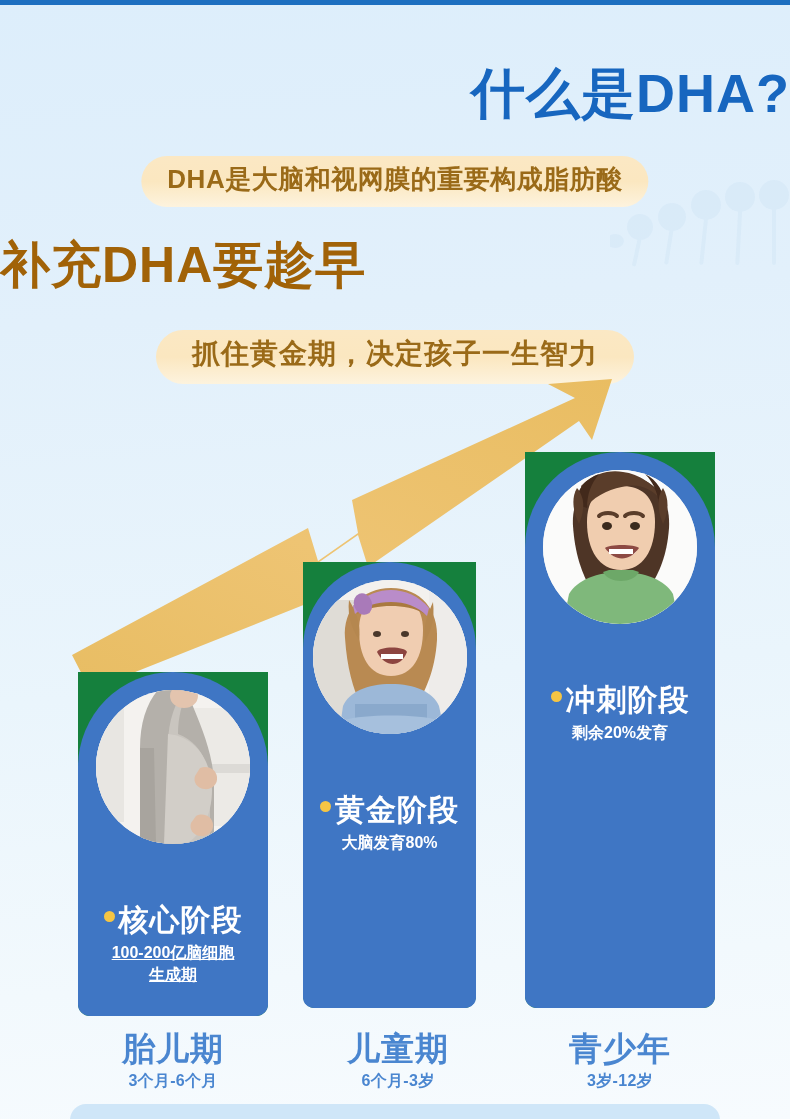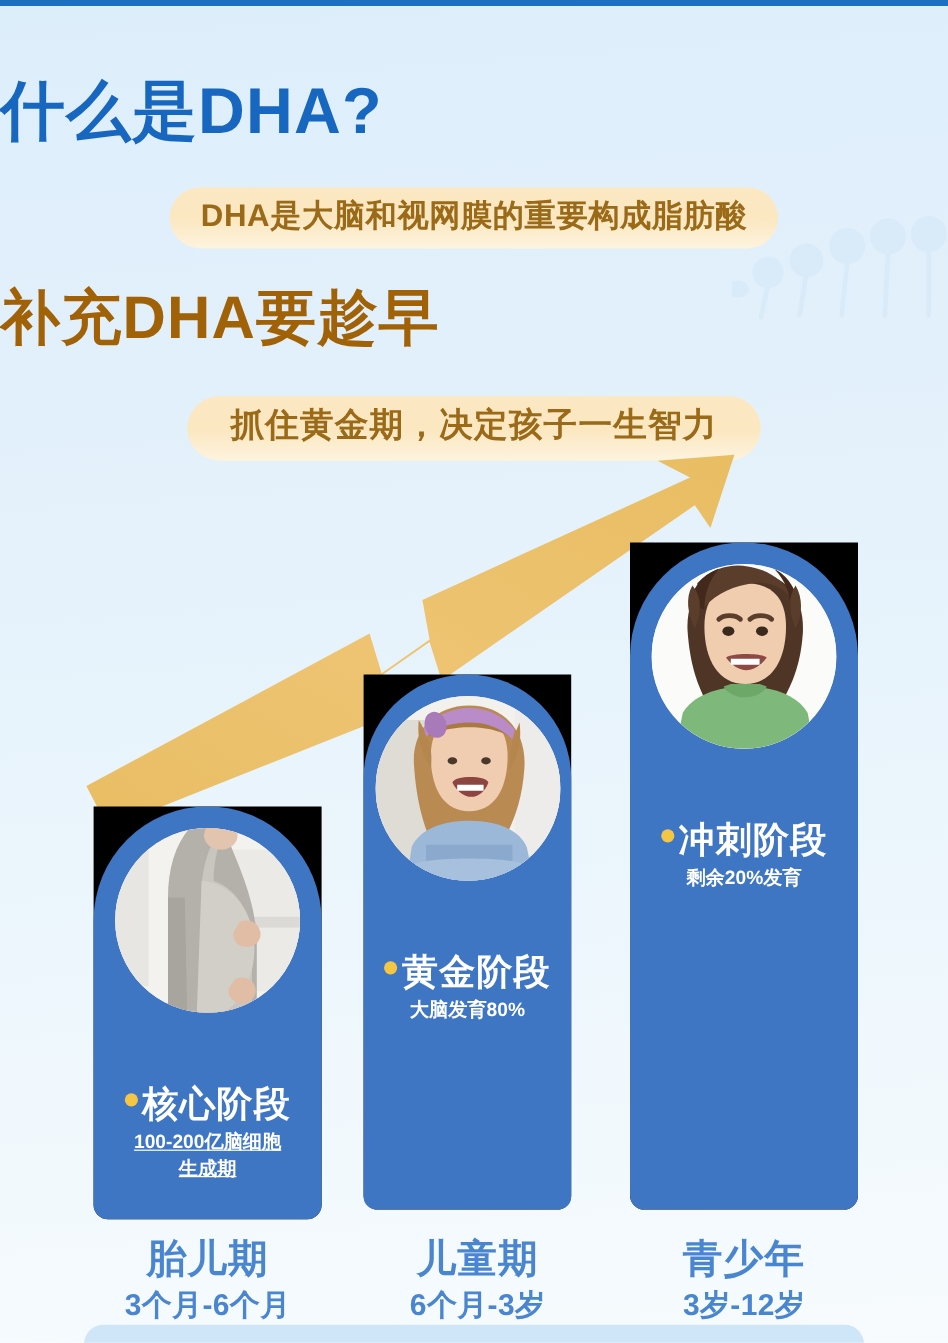--- a/index.html
+++ b/index.html
@@ -31,21 +31,21 @@
     width: 180px; height: 95px;
     opacity: .5;
     pointer-events: none;
   }
 
   
   .title-1 {
     position: absolute;
     left: 0; top: 64px;
     width: 790px;
-    text-align: left;
+    text-align: right;
     font-size: 54px;
     font-weight: bold;
     letter-spacing: 1px;
     color: #1766bf;
     line-height: 1.08;
   }
 
   .pill {
     position: absolute;
     left: 50%;
@@ -94,21 +94,21 @@
 
   
   .cards {
     position: absolute;
     left: 0; top: 0;
     width: 790px; height: 1119px;
   }
 
   .card {
     position: absolute;
-    background: #000000;
+    background: #15803d;
     border-bottom-left-radius: 12px;
     border-bottom-right-radius: 12px;
   }
 
   
   .card::before {
     content: "";
     position: absolute;
     left: 0;
     top: 0;
@@ -178,21 +178,21 @@
   .axis-title {
     font-size: 33px;
     font-weight: bold;
     color: #4a86d0;
     letter-spacing: 1px;
     line-height: 1.15;
   }
 
   .axis-range {
     margin-top: 3px;
-    font-size: 25px;
+    font-size: 16px;
     font-weight: bold;
     color: #4a86d0;
     letter-spacing: .3px;
   }
 
   
   .bottom-panel {
     position: absolute;
     left: 70px;
     top: 1104px;

